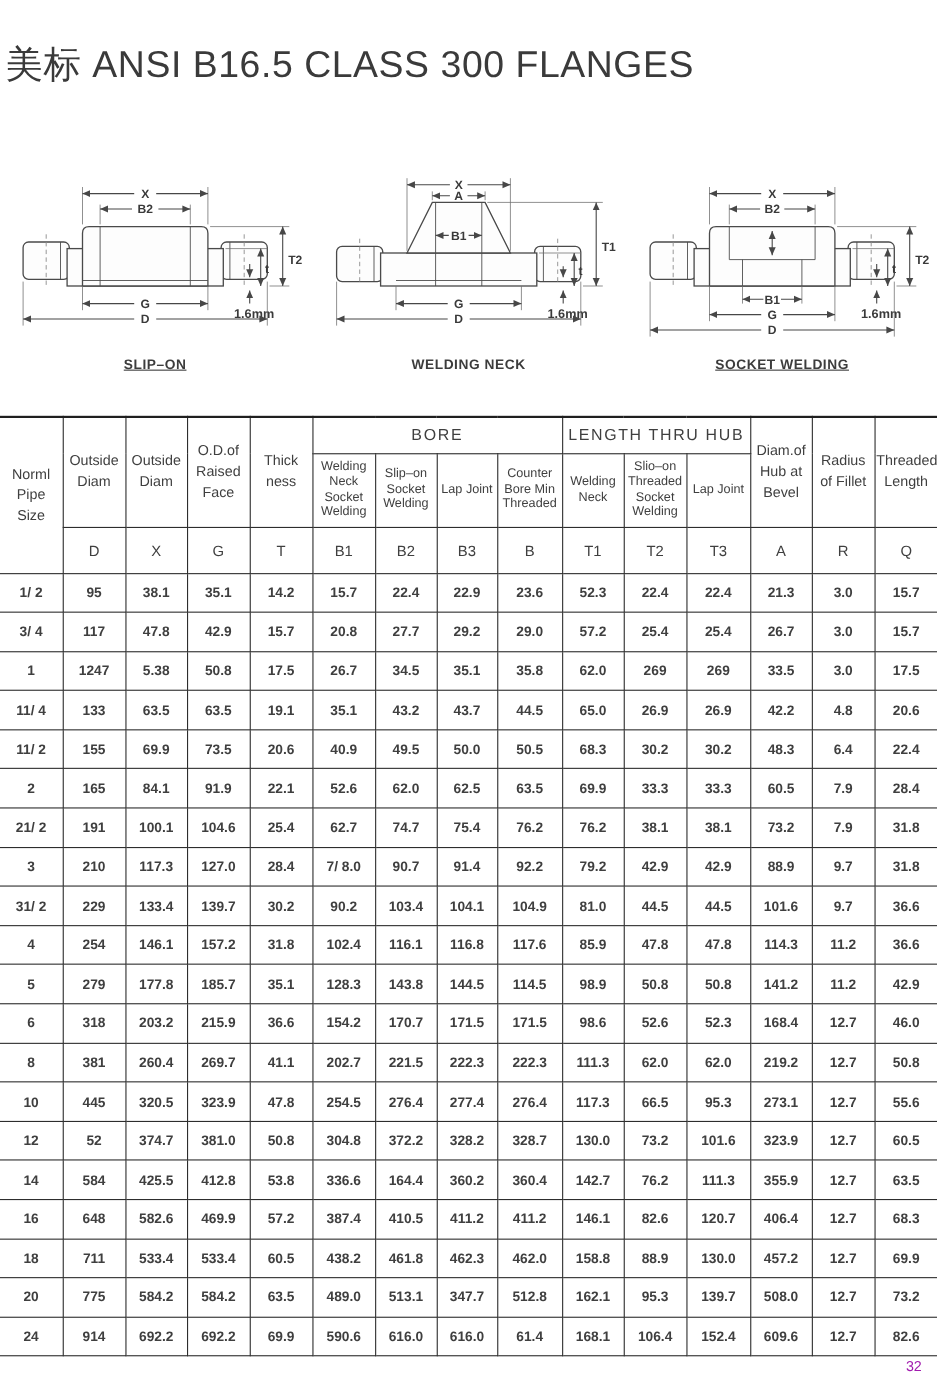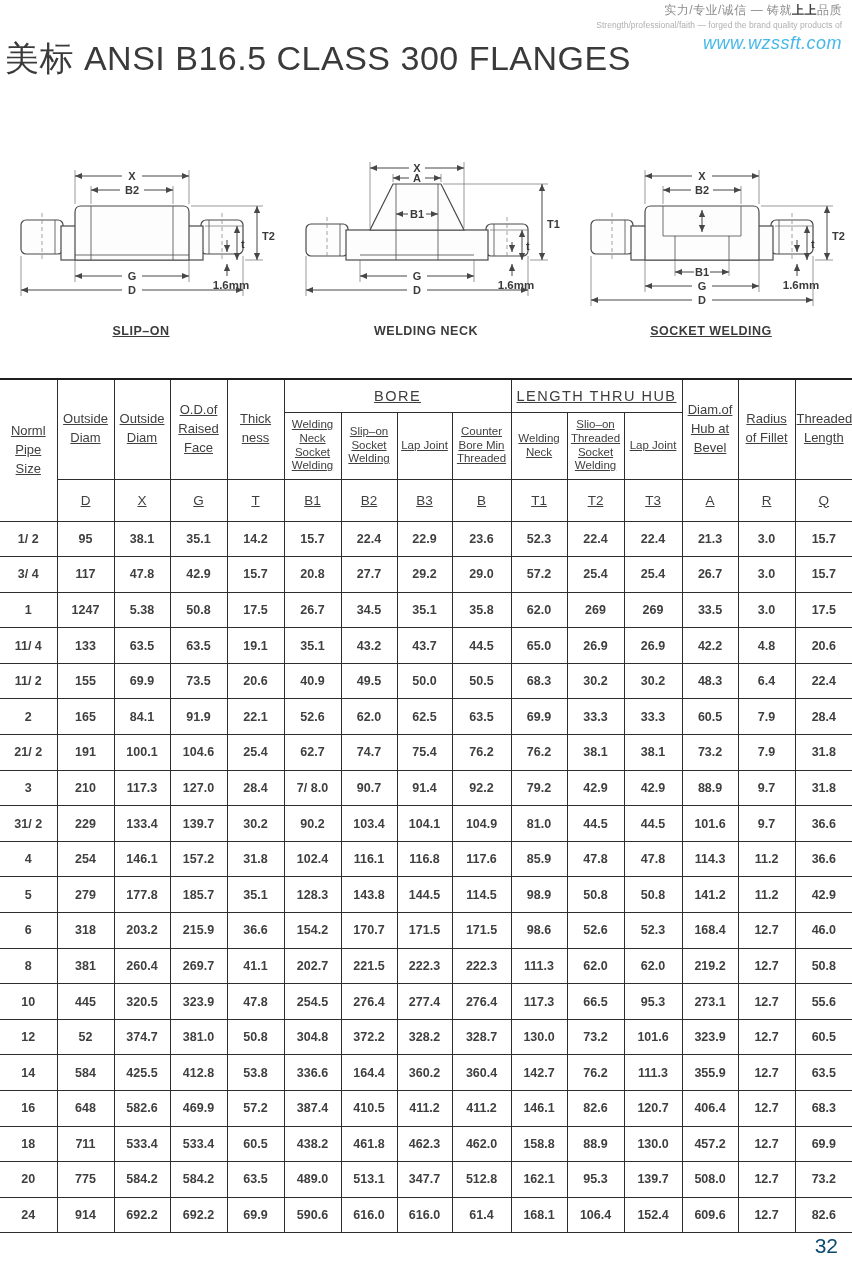--- a/index.html
+++ b/index.html
@@ -30,45 +30,40 @@
   .dim  { stroke:#474747; stroke-width:1; fill:none; }
   .ext  { stroke:#6e6e6e; stroke-width:.7; }
   .dt   { font-family:"Liberation Sans",sans-serif; font-size:11px; font-weight:600; fill:#3a3a3a; text-anchor:middle; }
   .dts  { text-anchor:start; }
   .note { font-size:11.5px; font-weight:700; }
 
   
   table { position:absolute; top:378px; left:0; width:852px; border-collapse:collapse; table-layout:fixed;
           border-top:2.5px solid #1f1f1f; }
   th,td { border:1px solid #2d2d2d; text-align:center; vertical-align:middle; color:#3f3f3f; padding:0 1px; }
-  th { font-weight:normal;text-decoration:underline; }
+  th { font-weight:normal; }
   th:first-child, td:first-child { border-left:none; }
   th:last-child, td:last-child { border-right:none; }
   thead tr.r1 { height:33px; }
   thead tr.r2 { height:67px; }
   thead tr.r3 { height:42px; }
   .grp   { font-size:14.5px; letter-spacing:1.5px; }
   .hname { font-size:13px; line-height:1.45; }
   .sub   { font-size:11.5px; line-height:1.18; }
   .letter{ font-size:13.5px; }
   tbody tr { height:35.6px;font-weight:bold; }
   tbody td { font-size:12.5px; }
 
-  .pageno { position:absolute; top:1234px; right:14px; font-size:21px; color:#0c4a6e; }
+  .pageno { position:absolute; top:1234px; right:14px; font-size:13px; color:#a21caf; }
 </style>
 </head>
 <body>
 
 <div class="page">
 
-  <div class="brand">
-    <div class="slogan-cn"><span>实力/专业/诚信 — 铸就</span><b>上上</b><span>品质</span></div>
-    <div class="slogan-en">Strength/professional/faith — forged the brand quality products of</div>
-    <div class="website">www.wzssft.com</div>
-  </div>
 
   <h1 class="title">美标 ANSI B16.5 CLASS 300 FLANGES</h1>
 
   <div class="diagrams">
 
     <figure>
       <svg width="272" height="168" viewBox="0 0 272 168">
         <defs>
           <marker id="ar" viewBox="0 0 10 10" refX="9" refY="5" markerWidth="8" markerHeight="8" orient="auto-start-reverse">
             <path d="M0,1 L9,5 L0,9 z" fill="#474747"></path>

